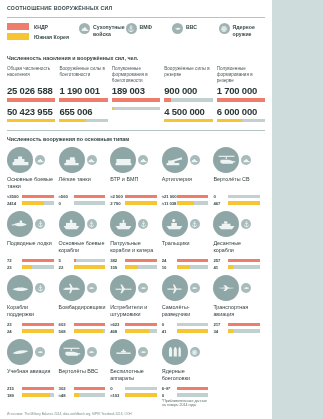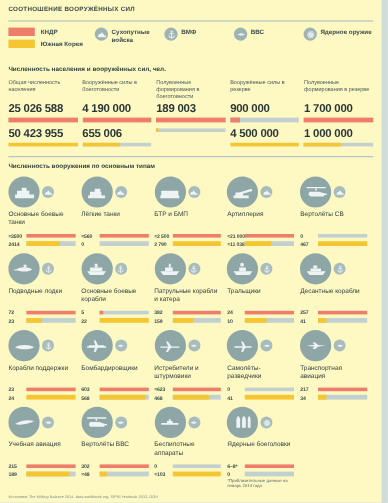--- a/index.html
+++ b/index.html
@@ -3,22 +3,22 @@
 <meta charset="utf-8">
 <style>
   * { box-sizing: border-box; margin: 0; padding: 0; }
   html, body {
     width: 323px; height: 419px;
     background: #cfdcdc;
     font-family: "Liberation Sans", sans-serif;
     overflow: hidden;
   }
   .page {
-    width: 318px; height: 419px;
-    background: #fef9c3;
+    width: 272px; height: 419px;
+    background: #ffffff;
     position: relative;
     padding: 5px 7px 0 7px;
   }
   .title {
     font-size: 5.2px;
     font-weight: bold;
     letter-spacing: 0.25px;
     color: #3a4a4a;
     text-transform: uppercase;
     margin-bottom: 6px;
@@ -173,21 +173,21 @@
       <div class="pop-bar">
           <i class="fill-dprk" style="width:100%"></i>
         </div>
       <div class="pop-num">50 423 955</div>
       <div class="pop-bar">
           <i class="fill-rok" style="width:100%"></i>
         </div>
     </div>
     <div class="pop-col">
       <div class="pop-label">Вооружённые силы в боеготовности</div>
-      <div class="pop-num">4 190 000</div>
+      <div class="pop-num">1 190 001</div>
       <div class="pop-bar">
           <i class="fill-dprk" style="width:100%"></i>
         </div>
       <div class="pop-num">655 006</div>
       <div class="pop-bar">
           <i class="fill-rok" style="width:55%"></i>
         </div>
     </div>
     <div class="pop-col">
       <div class="pop-label">Полувоенные формирования в боеготовности</div>
@@ -209,21 +209,21 @@
       <div class="pop-bar">
           <i class="fill-rok" style="width:100%"></i>
         </div>
     </div>
     <div class="pop-col">
       <div class="pop-label">Полувоенные формирования в резерве</div>
       <div class="pop-num">1 700 000</div>
       <div class="pop-bar">
           <i class="fill-dprk" style="width:100%"></i>
         </div>
-      <div class="pop-num">1 000 000</div>
+      <div class="pop-num">6 000 000</div>
       <div class="pop-bar">
           <i class="fill-rok" style="width:53%"></i>
         </div>
     </div>
   </div>
 
   <div class="rule"></div>
 
   <div class="section-head">Численность вооружения по основным типам</div>
 

